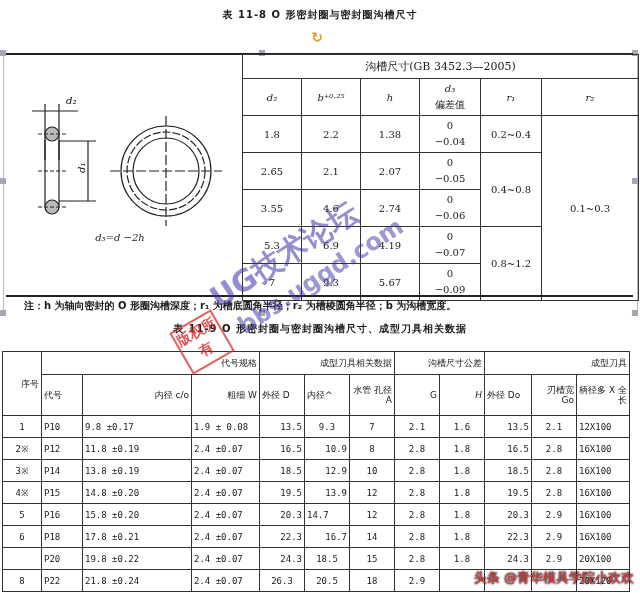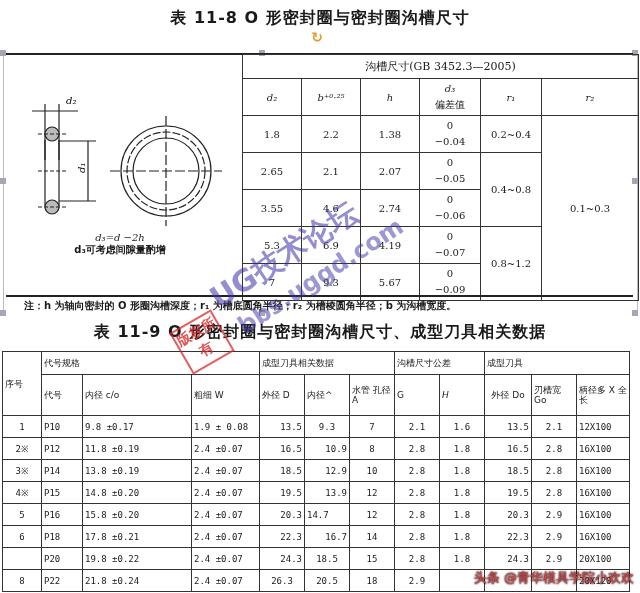--- a/index.html
+++ b/index.html
@@ -1,38 +1,38 @@
 <!DOCTYPE html>
 <html><head>
 <meta charset="utf-8">
 <style>
   html,body{margin:0;padding:0;background:#fff;}
   body{width:640px;height:593px;position:relative;overflow:hidden;font-family:"DejaVu Sans",sans-serif;color:#1a1a1a;}
-  .title{position:absolute;left:0;width:640px;text-align:center;font-weight:bold;font-size:16px;letter-spacing:1px;}
+  .title{position:absolute;left:0;width:640px;text-align:center;font-weight:bold;font-size:10px;letter-spacing:1px;}
   #t1title{top:8px;}
   #t2title{top:322px;}
   .rotate-handle{position:absolute;left:310px;top:30px;width:14px;height:14px;color:#e89a2a;font-size:14px;line-height:14px;text-align:center;font-weight:bold;}
   .handle{position:absolute;width:6px;height:6px;background:#a7a7b3;}
   .frame{position:absolute;left:3px;top:52px;width:633px;height:264px;border-left:1px solid #bbb;border-right:1px solid #bbb;}
   .topline{position:absolute;left:6px;top:53px;width:627px;height:2px;background:#222;}
   .t1{position:absolute;left:242px;top:54px;border-collapse:collapse;font-family:"DejaVu Serif",serif;font-size:10px;border-radius:19px;}
   .t1 td{border:1px solid #333;text-align:center;padding:0;}
   .t1 .hdr{height:24px;font-size:11px;}
   .t1 .colh td{height:36px;font-style:italic;}
   .t1 .dat td{height:36px;}
   .dev{display:block;line-height:16px;}
   .divline{position:absolute;left:242px;top:54px;width:1px;height:241px;background:#222;}
   .bottomline{position:absolute;left:6px;top:295px;width:627px;height:2px;background:#222;}
   .note{position:absolute;left:24px;top:299px;font-size:10px;font-weight:bold;font-family:"DejaVu Sans",sans-serif;white-space:nowrap;}
   .figure{position:absolute;left:0;top:56px;width:240px;height:238px;}
   .fig-caption{position:absolute;left:64px;top:176px;font-size:10px;font-family:"DejaVu Serif",serif;font-style:italic;text-align:center;width:112px;}
   .fig-caption2{position:absolute;left:60px;top:187px;font-size:10px;font-weight:bold;width:120px;text-align:center;}
   .t2{position:absolute;left:2px;top:351px;border-collapse:collapse;font-family:"DejaVu Sans Mono",monospace;font-size:9px;}
   .t2 td{border:1px solid #333;padding:0 2px;height:21px;line-height:10px;}
-  .t2 .h td{font-family:"DejaVu Sans",sans-serif;font-size:9px;text-align:left;}
+  .t2 .h td{font-family:"DejaVu Sans",sans-serif;font-size:9px;text-align:right;}
   .t2 .h1 td{height:22px;}
   .t2 .h2 td{height:40px;}
   .c{text-align:center;}
   .r{text-align:right;}
   .wm{position:absolute;pointer-events:none;}
   .wm-ug{left:200px;top:235px;transform:rotate(-33deg);font-size:30px;font-weight:bold;color:rgba(60,50,170,0.55);font-family:"DejaVu Sans",sans-serif;white-space:nowrap;}
   .wm-url{left:225px;top:262px;transform:rotate(-33deg);font-size:24px;font-weight:bold;color:rgba(60,50,170,0.5);font-family:"DejaVu Sans",sans-serif;white-space:nowrap;}
   .wm-stamp{left:178px;top:318px;width:44px;height:44px;border:2px solid rgba(220,40,40,0.75);transform:rotate(-30deg);color:rgba(220,40,40,0.8);font-size:14px;font-weight:bold;line-height:20px;text-align:center;}
   .wm-credit{right:6px;bottom:6px;color:#ef4444;font-size:13px;text-shadow:0 0 2px #000,0 0 2px #000;font-family:"DejaVu Sans",sans-serif;}
 </style>
@@ -73,21 +73,20 @@
       <circle cx="166" cy="115" r="45"></circle>
       <circle cx="166" cy="115" r="39" stroke-dasharray="8,2"></circle>
       <circle cx="166" cy="115" r="33"></circle>
       <line x1="110" y1="115" x2="222" y2="115" stroke-dasharray="10,3"></line>
       <line x1="166" y1="60" x2="166" y2="170" stroke-dasharray="10,3"></line>
     </g>
     <text x="66" y="48" font-size="10" font-style="italic" font-family="DejaVu Serif, serif">d₂</text>
     <text x="80" y="118" font-size="10" font-style="italic" font-family="DejaVu Serif, serif" transform="rotate(-90 82 115)">d₁</text>
   </svg>
   <div class="fig-caption">d₃=d −2h</div>
-  <div class="fig-caption2">d₃可考虑间隙量酌增</div>
 </div>
 
 <div class="divline"></div>
 
 <table class="t1">
   <tbody>
       <tr class="hdr">
     <td colspan="6" style="width:390px">沟槽尺寸(GB 3452.3—2005)</td>
   </tr>
   <tr class="colh">
@@ -169,21 +168,21 @@
   </tr>
   <tr class="h h2">
     <td style="width:36px;text-align:left">代号</td>
     <td style="width:104px">内径 c/o</td>
     <td style="width:63px">粗细 W</td>
     <td style="width:40px;text-align:left">外径 D</td>
     <td style="width:40px;text-align:left">内径^</td>
     <td style="width:40px">水管 孔径 A</td>
     <td style="width:40px">G</td>
     <td style="width:40px;font-style:italic">H</td>
-    <td style="width:42px;text-align:center">外径 Do</td>
+    <td style="width:42px;text-align:left">外径 Do</td>
     <td style="width:40px">刃槽宽 Go</td>
     <td style="width:48px">柄径多 X 全长</td>
   </tr>
   <tr>
     <td class="c">1</td>
     <td>P10</td>
     <td>9.8 ±0.17</td>
     <td>1.9 ± 0.08</td>
     <td class="r">13.5</td>
     <td class="c">9.3</td>

